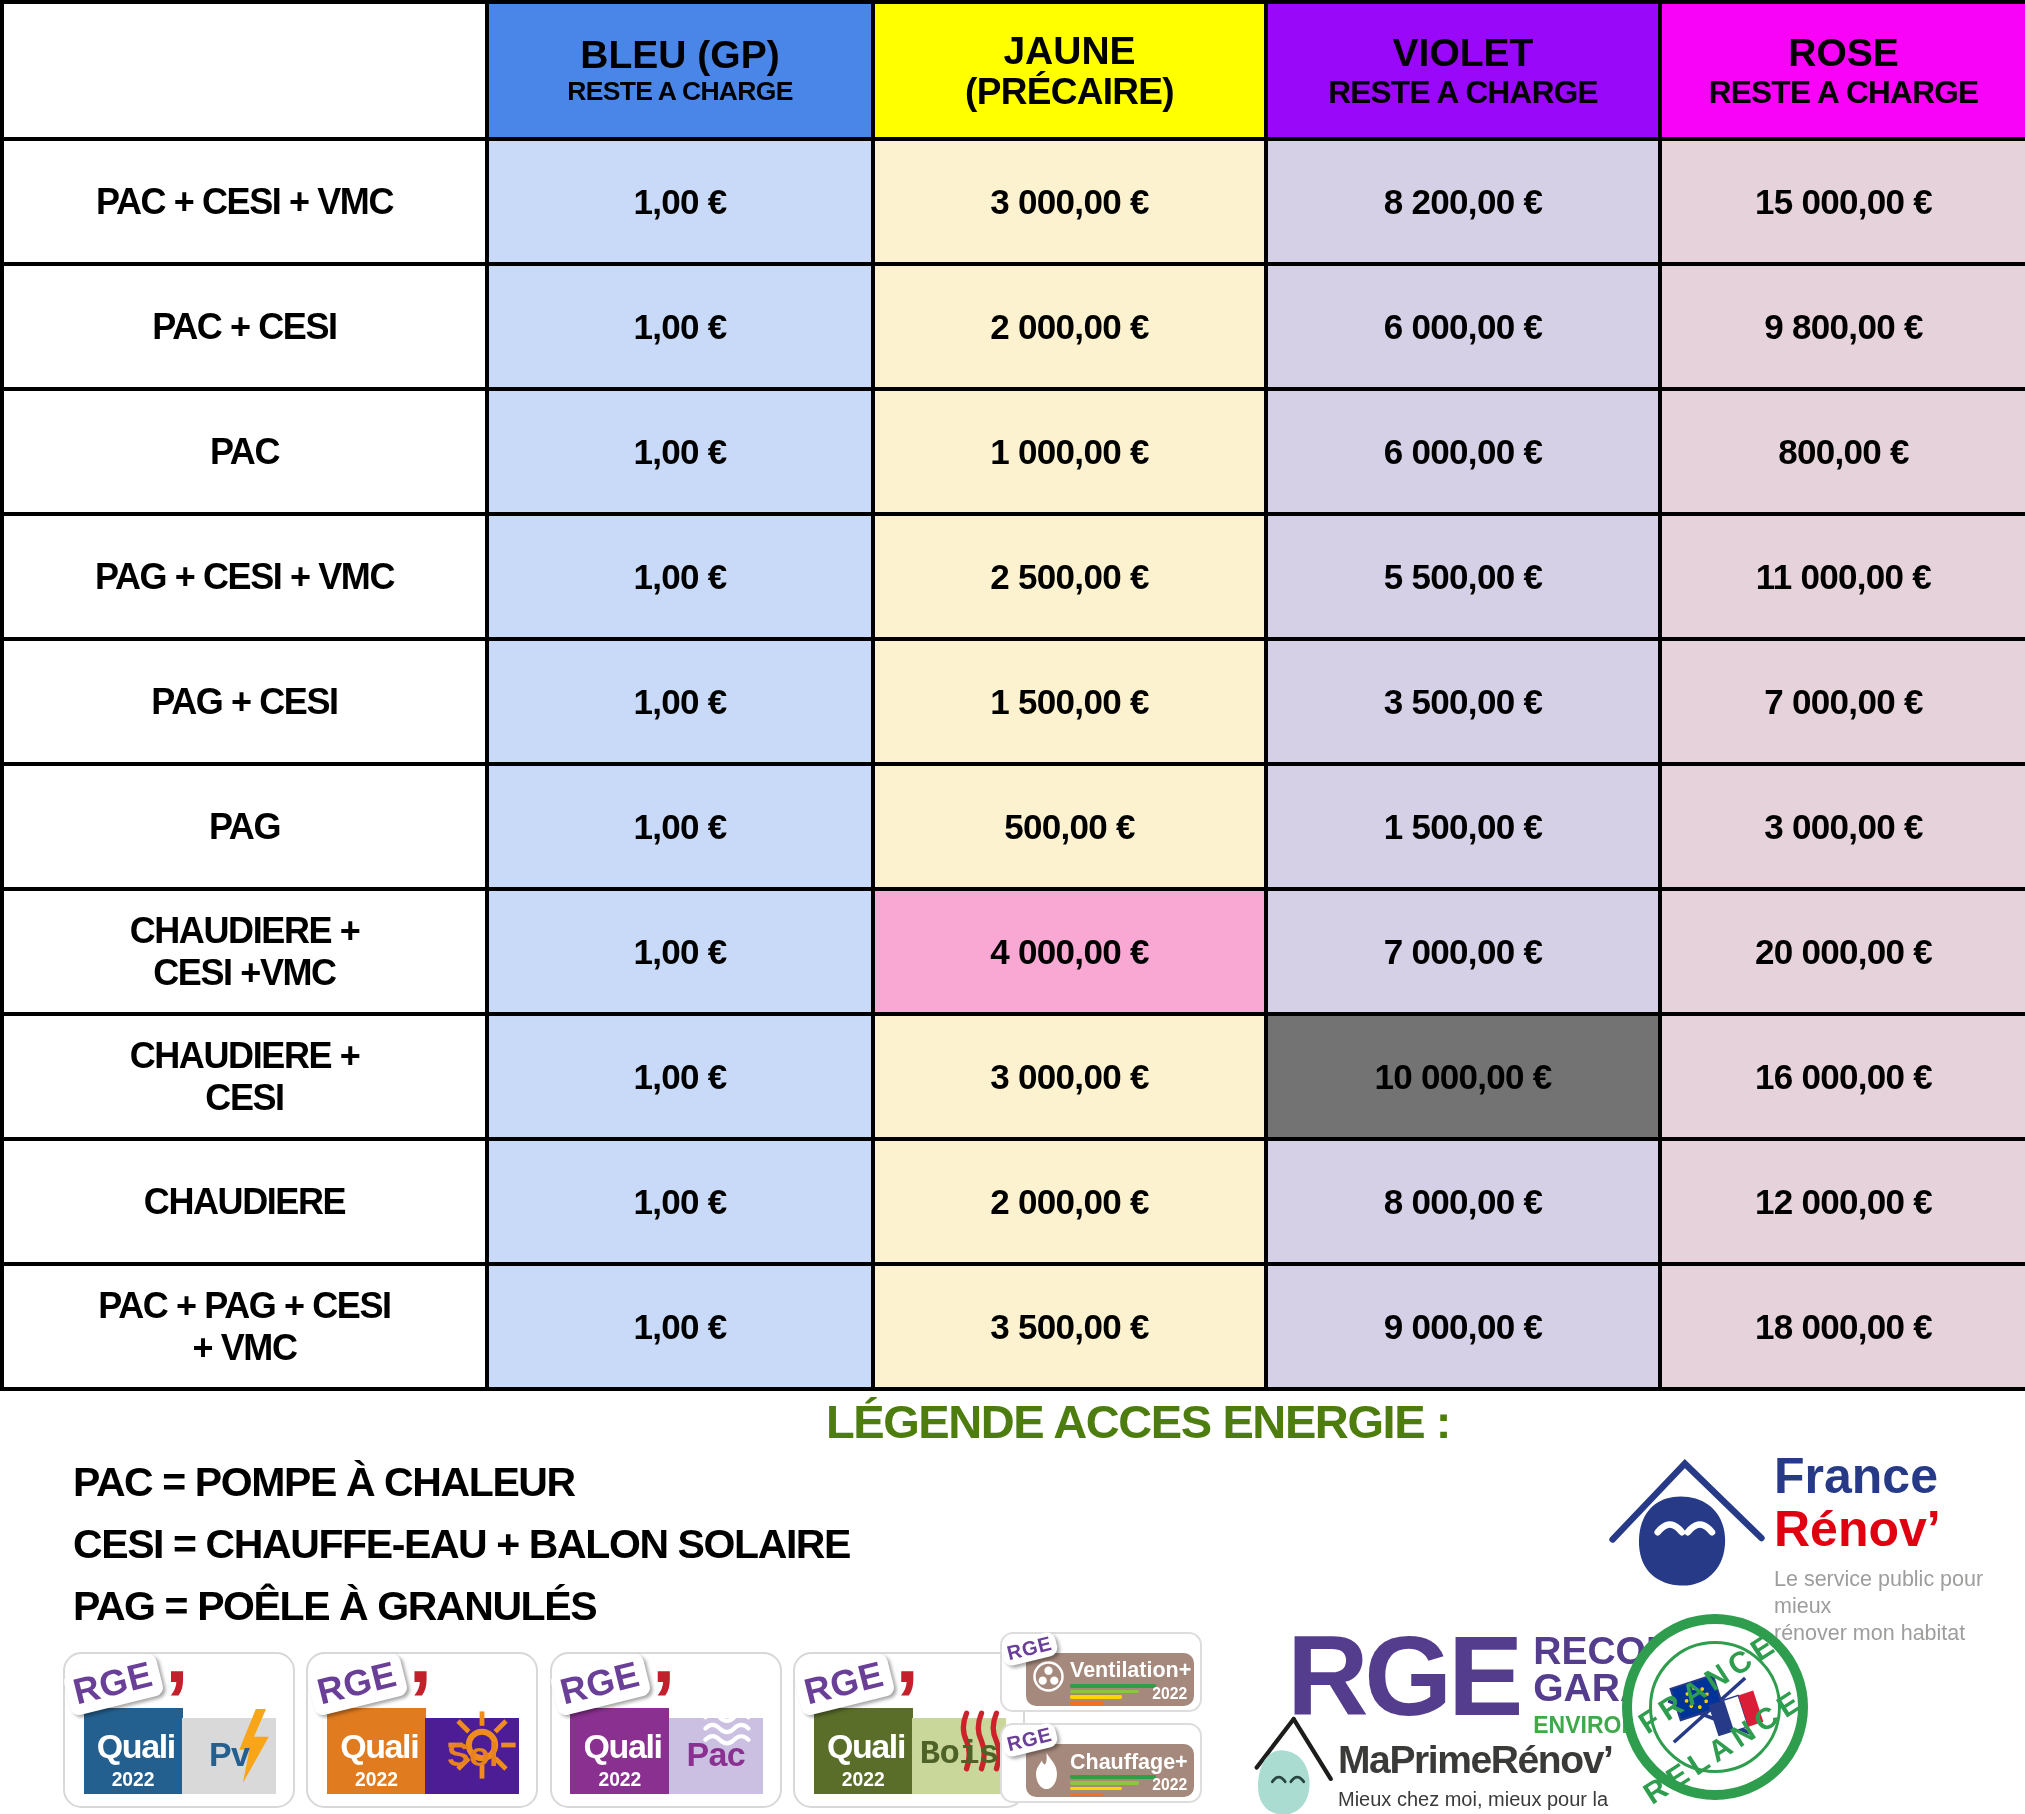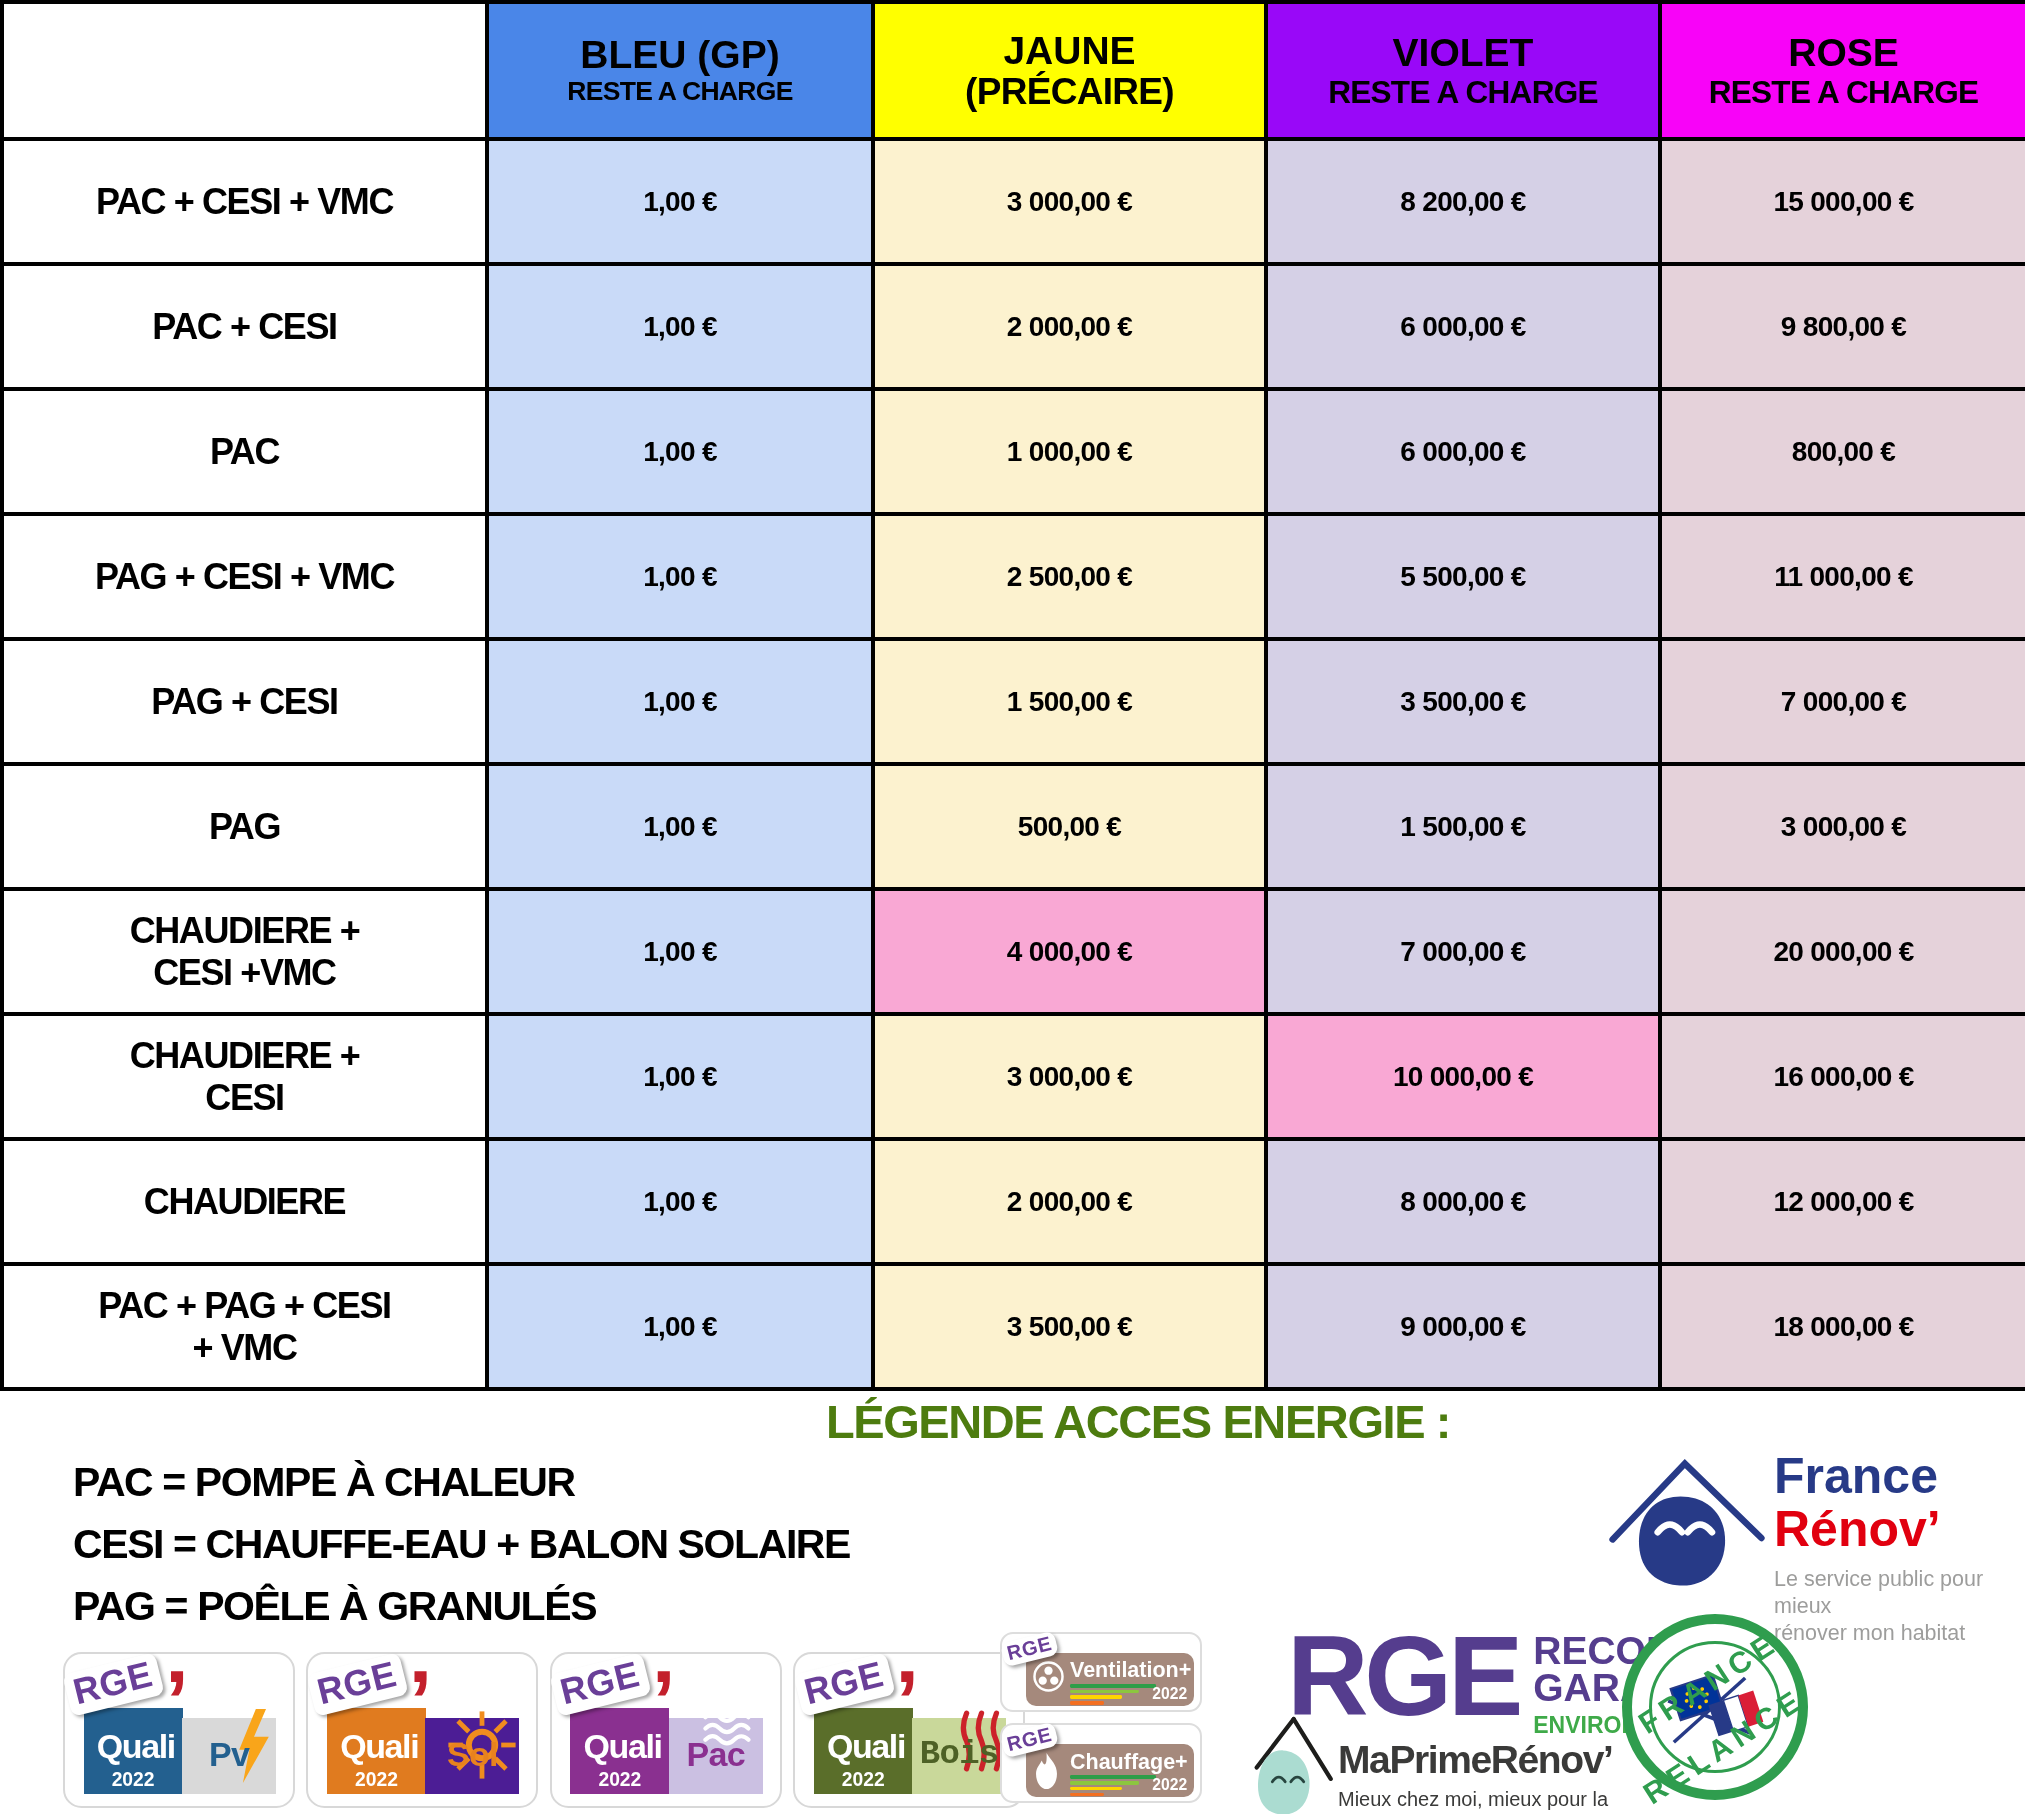--- a/index.html
+++ b/index.html
@@ -22,21 +22,21 @@
   tr.data-row{height:125px;}
   th.corner{background:#ffffff;}
   .col-title{font-size:39px;font-weight:bold;color:#000;line-height:42px;}
   .col-sub{font-size:26.5px;font-weight:bold;color:#000;line-height:31.5px;letter-spacing:-0.7px;}
   .col-sub.big{font-size:37px;line-height:40px;}
   .col-sub.mid{font-size:31.5px;line-height:36px;}
   th.row-label{
     background:#ffffff;font-size:36px;font-weight:bold;color:#000;
     letter-spacing:-1.4px;white-space:pre-line;line-height:42px;
   }
-  td.price-cell{font-size:28px;font-weight:bold;color:#000;letter-spacing:-0.7px;}
+  td.price-cell{font-size:35px;font-weight:bold;color:#000;letter-spacing:-0.7px;}
 
   
   .legend-heading{
     position:absolute;top:1390px;left:0;width:2025px;margin:4px;
     text-align:center;text-indent:243px;
     font-size:47px;font-weight:bold;color:#4d7c0f;letter-spacing:-1.4px;
   }
   ul.legend-list{
     position:absolute;top:1451px;left:73px;margin:0;padding:0;list-style:none;
   }
@@ -200,21 +200,21 @@
           <td class="price-cell" style="background: rgb(201, 218, 248);">1,00 €</td>
           <td class="price-cell" style="background: #f9a8d4;">4 000,00 €</td>
           <td class="price-cell" style="background: rgb(213, 208, 230);">7 000,00 €</td>
           <td class="price-cell" style="background: rgb(229, 210, 218);">20 000,00 €</td>
         </tr>
         <tr class="data-row">
           <th class="row-label">CHAUDIERE +
 CESI</th>
           <td class="price-cell" style="background: rgb(201, 218, 248);">1,00 €</td>
           <td class="price-cell" style="background: rgb(252, 242, 207);">3 000,00 €</td>
-          <td class="price-cell" style="background: #f9a8d4;">10 000,00 €</td>
+          <td class="price-cell" style="background: #737373;">10 000,00 €</td>
           <td class="price-cell" style="background: rgb(229, 210, 218);">16 000,00 €</td>
         </tr>
         <tr class="data-row">
           <th class="row-label">CHAUDIERE</th>
           <td class="price-cell" style="background: rgb(201, 218, 248);">1,00 €</td>
           <td class="price-cell" style="background: rgb(252, 242, 207);">2 000,00 €</td>
           <td class="price-cell" style="background: rgb(213, 208, 230);">8 000,00 €</td>
           <td class="price-cell" style="background: rgb(229, 210, 218);">12 000,00 €</td>
         </tr>
         <tr class="data-row">

